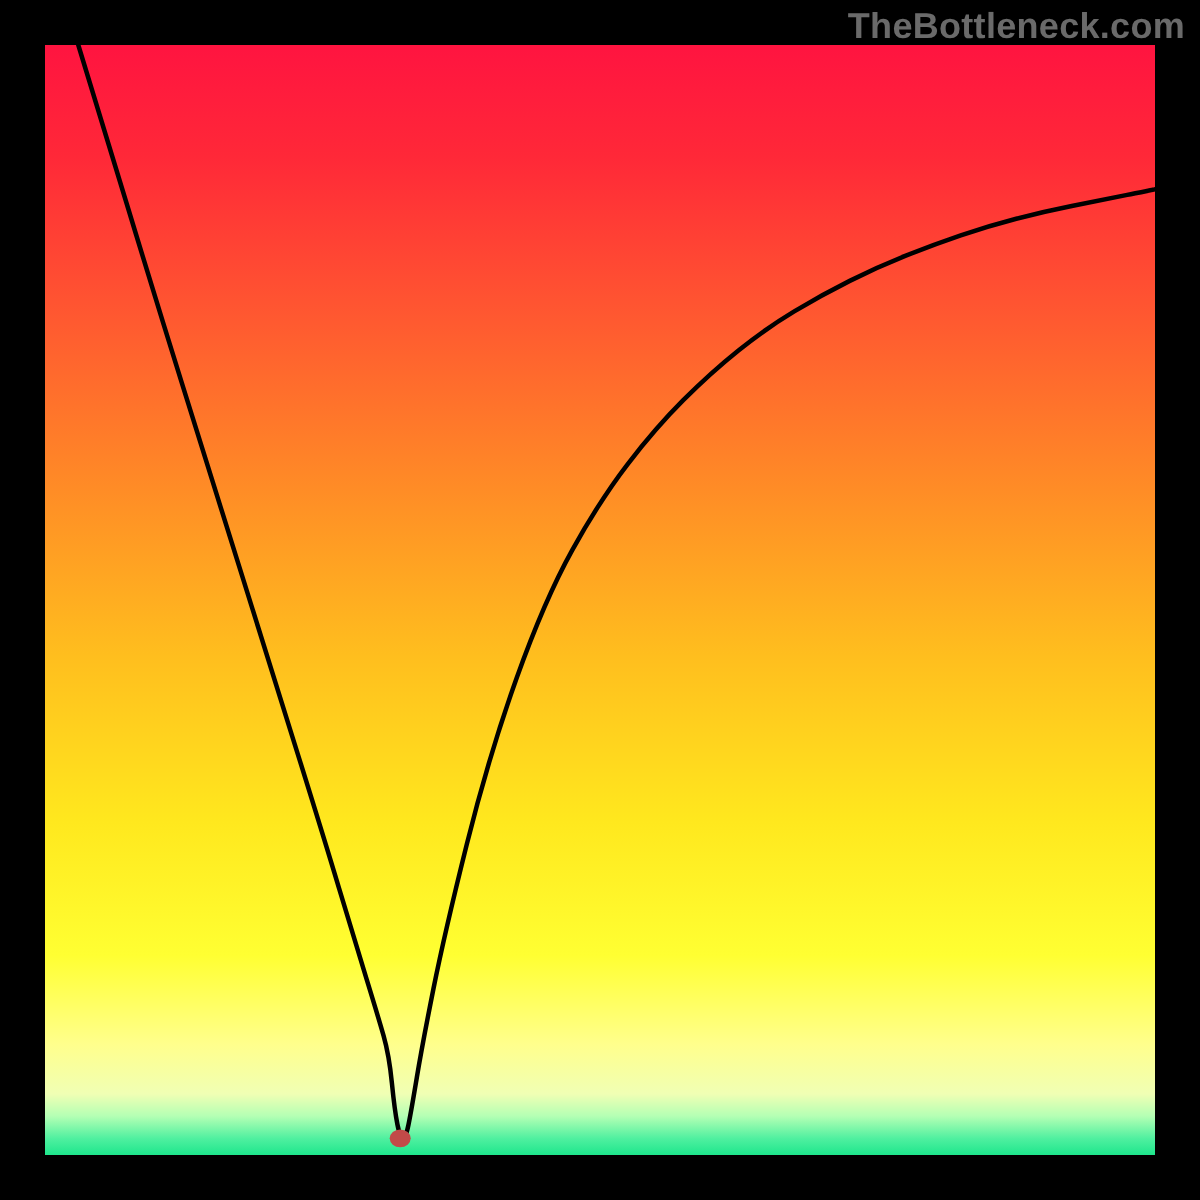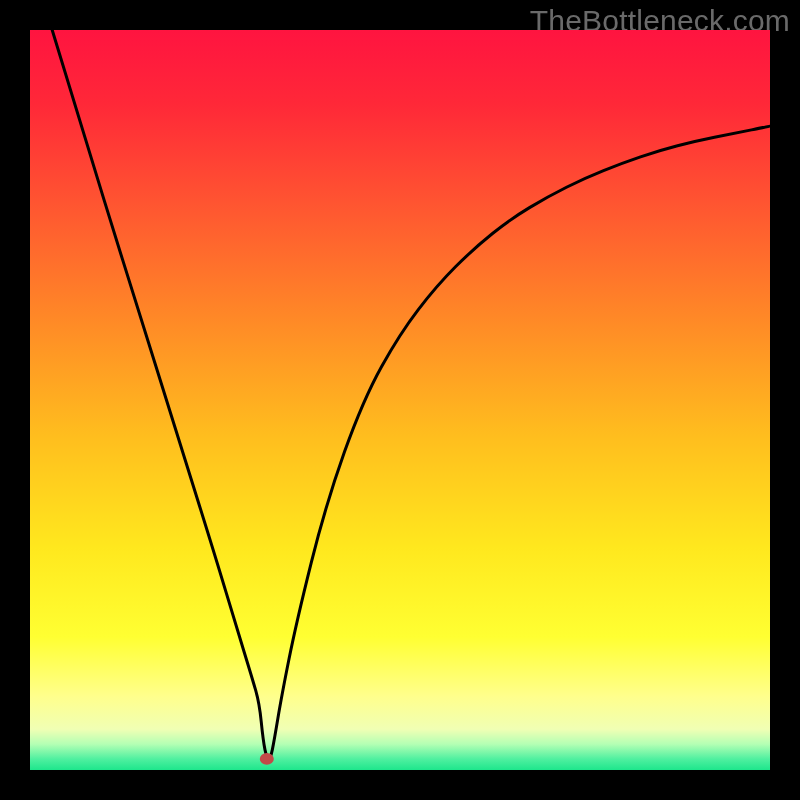--- a/index.html
+++ b/index.html
@@ -8,22 +8,22 @@
     position: relative;
     width: 800px;
     height: 800px;
     background: #000;
   }
   .watermark {
     position: absolute;
     top: 4px;
     right: 10px;
     font-family: Arial, Helvetica, sans-serif;
-    font-size: 30px;
-    font-weight: 400;
+    font-size: 24px;
+    font-weight: 700;
     color: #6a6a6a;
     letter-spacing: 0.2px;
   }
   .plot {
     position: absolute;
     left: 30px;
     top: 30px;
     width: 740px;
     height: 740px;
   }

